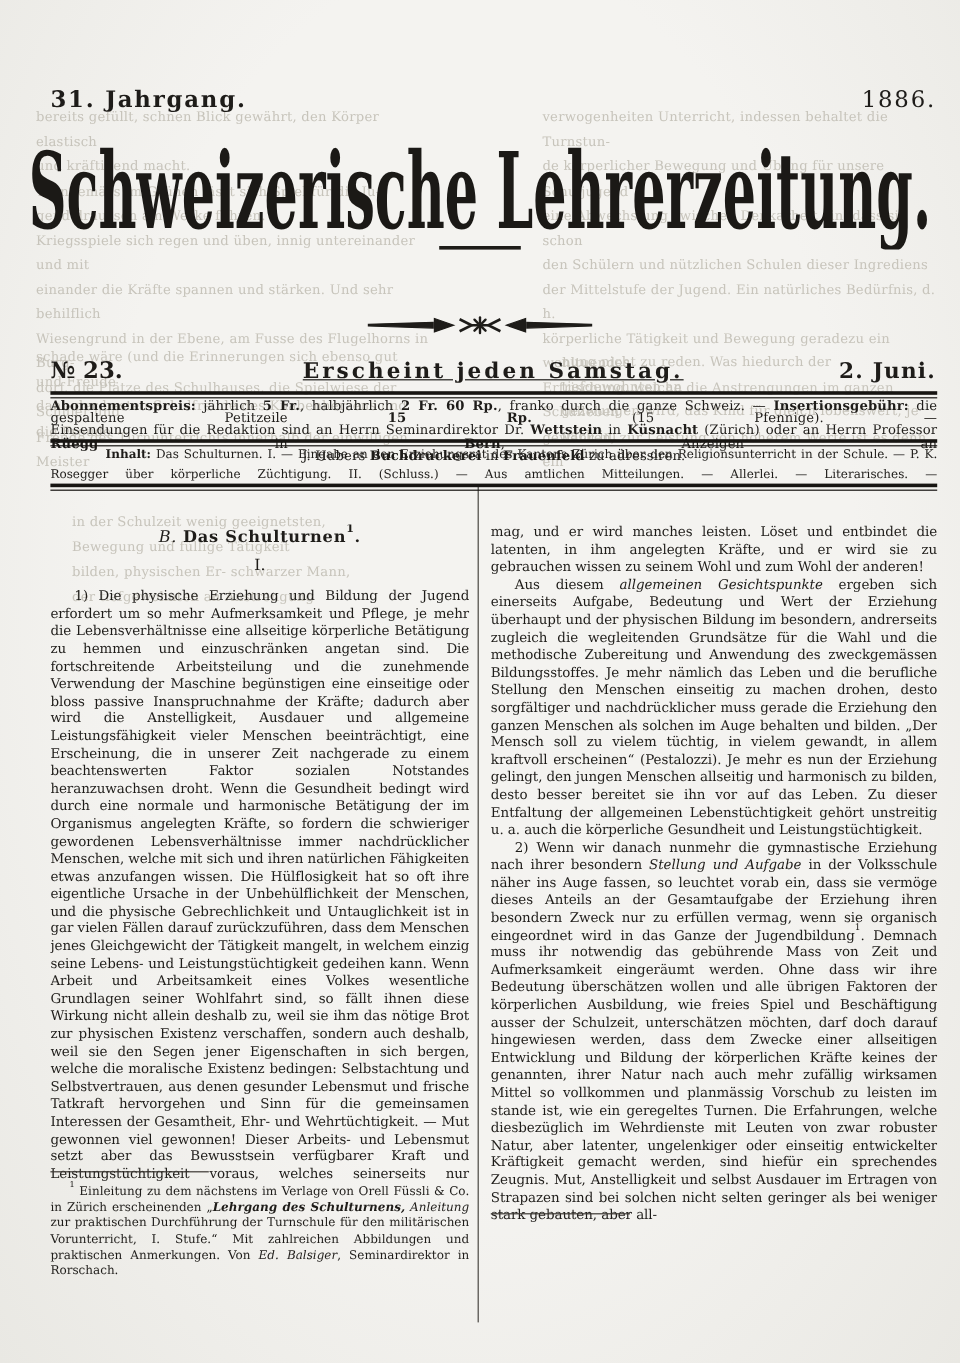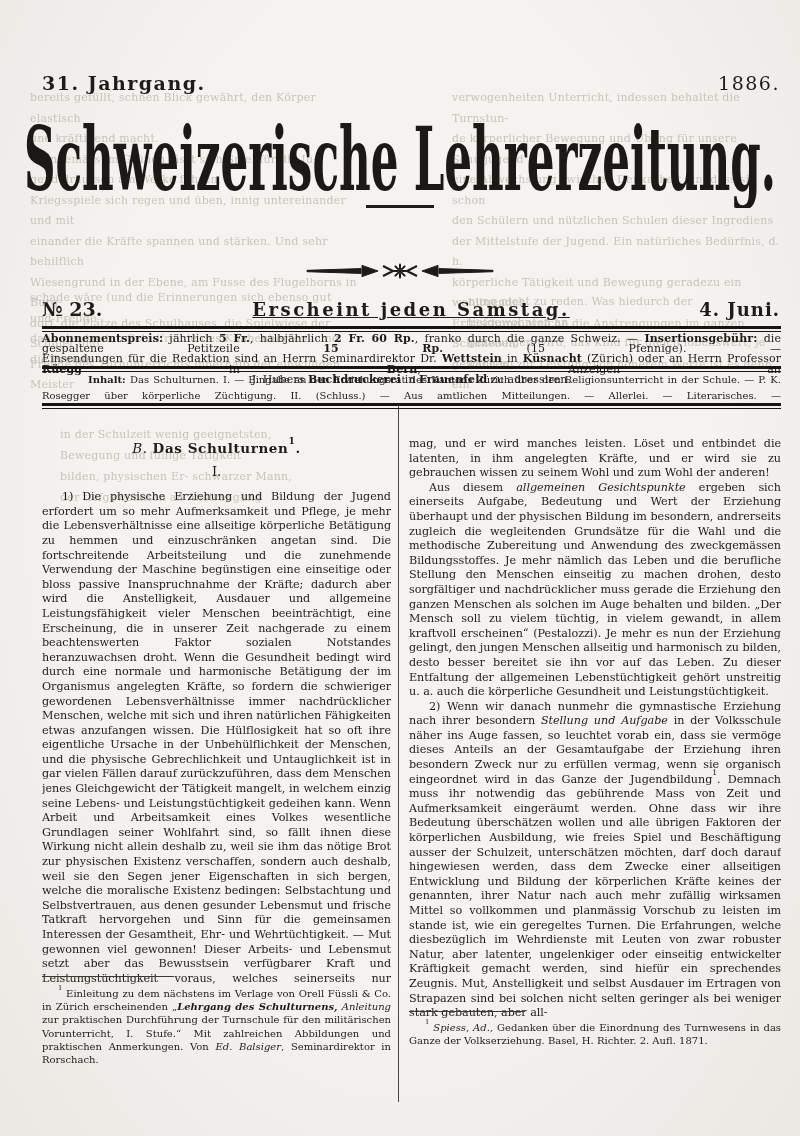--- a/index.html
+++ b/index.html
@@ -123,21 +123,21 @@
       <line x1="93.4" y1="7.4" x2="90.4" y2="4.4"></line>
       <line x1="95" y1="6.8" x2="95" y2="2.5"></line>
       <line x1="96.6" y1="7.4" x2="99.6" y2="4.4"></line>
       <circle cx="95" cy="9" r="1.8" stroke="none"></circle>
     </g>
   </svg>
 
   <div class="issue-row">
     <span class="issue-no">№ 23.</span>
     <span class="issue-mid">Erscheint jeden Samstag.</span>
-    <span class="issue-date">4. Juni.</span>
+    <span class="issue-date">2. Juni.</span>
   </div>
 
   <div class="hrule rule-a"></div>
 
   <div class="abo">
     <div class="abo-line"><span class="b">Abonnementspreis:</span><span> jährlich </span><span class="b">5 Fr.</span><span>, halbjährlich </span><span class="b">2 Fr. 60 Rp.</span><span>, franko durch die ganze Schweiz. — </span><span class="b">Insertionsgebühr:</span><span> die gespaltene Petitzeile </span><span class="b">15 Rp.</span><span> (15 Pfennige). —</span></div>
     <div class="abo-line"><span>Einsendungen für die Redaktion sind an Herrn Seminardirektor Dr. </span><span class="b">Wettstein</span><span> in </span><span class="b">Küsnacht</span><span> (Zürich) oder an Herrn Professor </span><span class="b">Rüegg</span><span> in </span><span class="b">Bern</span><span>, Anzeigen an</span></div>
     <div class="abo-center"><span>J. Hubers </span><span class="b">Buchdruckerei</span><span> in </span><span class="b">Frauenfeld</span><span> zu adressiren.</span></div>
   </div>
 
@@ -158,15 +158,14 @@
   <div class="col col-right">
     <p class="para"><span>mag, und er wird manches leisten. Löset und entbindet die latenten, in ihm angelegten Kräfte, und er wird sie zu gebrauchen wissen zu seinem Wohl und zum Wohl der anderen!</span></p>
     <p class="para indent"><span>Aus diesem </span><span class="i">allgemeinen Gesichtspunkte</span><span> ergeben sich einerseits Aufgabe, Bedeutung und Wert der Erziehung überhaupt und der physischen Bildung im besondern, andrerseits zugleich die wegleitenden Grundsätze für die Wahl und die methodische Zubereitung und Anwendung des zweckgemässen Bildungsstoffes. Je mehr nämlich das Leben und die berufliche Stellung den Menschen einseitig zu machen drohen, desto sorgfältiger und nachdrücklicher muss gerade die Erziehung den ganzen Menschen als solchen im Auge behalten und bilden. „Der Mensch soll zu vielem tüchtig, in vielem gewandt, in allem kraftvoll erscheinen“ (Pestalozzi). Je mehr es nun der Erziehung gelingt, den jungen Menschen allseitig und harmonisch zu bilden, desto besser bereitet sie ihn vor auf das Leben. Zu dieser Entfaltung der allgemeinen Lebenstüchtigkeit gehört unstreitig u. a. auch die körperliche Gesundheit und Leistungstüchtigkeit.</span></p>
     <p class="para indent"><span>2) Wenn wir danach nunmehr die gymnastische Erziehung nach ihrer besondern </span><span class="i">Stellung und Aufgabe</span><span> in der Volksschule näher ins Auge fassen, so leuchtet vorab ein, dass sie vermöge dieses Anteils an der Gesamtaufgabe der Erziehung ihren besondern Zweck nur zu erfüllen vermag, wenn sie organisch eingeordnet wird in das Ganze der Jugendbildung</span><sup>1</sup><span>. Demnach muss ihr notwendig das gebührende Mass von Zeit und Aufmerksamkeit eingeräumt werden. Ohne dass wir ihre Bedeutung überschätzen wollen und alle übrigen Faktoren der körperlichen Ausbildung, wie freies Spiel und Beschäftigung ausser der Schulzeit, unterschätzen möchten, darf doch darauf hingewiesen werden, dass dem Zwecke einer allseitigen Entwicklung und Bildung der körperlichen Kräfte keines der genannten, ihrer Natur nach auch mehr zufällig wirksamen Mittel so vollkommen und planmässig Vorschub zu leisten im stande ist, wie ein geregeltes Turnen. Die Erfahrungen, welche diesbezüglich im Wehrdienste mit Leuten von zwar robuster Natur, aber latenter, ungelenkiger oder einseitig entwickelter Kräftigkeit gemacht werden, sind hiefür ein sprechendes Zeugnis. Mut, Anstelligkeit und selbst Ausdauer im Ertragen von Strapazen sind bei solchen nicht selten geringer als bei weniger stark gebauten, aber all-</span></p>
   </div>
 
   <div class="fn-sep fn-sep-left"></div>
   <div class="footnote fn-left"><sup>1</sup><span> Einleitung zu dem nächstens im Verlage von Orell Füssli &amp; Co. in Zürich erscheinenden „</span><span class="b i">Lehrgang des Schulturnens,</span><span> </span><span class="i">Anleitung</span><span> zur praktischen Durchführung der Turnschule für den militärischen Vorunterricht, I. Stufe.“ Mit zahlreichen Abbildungen und praktischen Anmerkungen. Von </span><span class="i">Ed. Balsiger</span><span>, Seminardirektor in Rorschach.</span></div>
 
   <div class="fn-sep fn-sep-right"></div>
-  <div class="footnote fn-right"><sup>1</sup><span> </span><span class="i">Spiess, Ad.,</span><span> Gedanken über die Einordnung des Turnwesens in das Ganze der Volkserziehung. Basel, H. Richter. 2. Aufl. 1871.</span></div>
 
 </div>
 
 </body></html>

